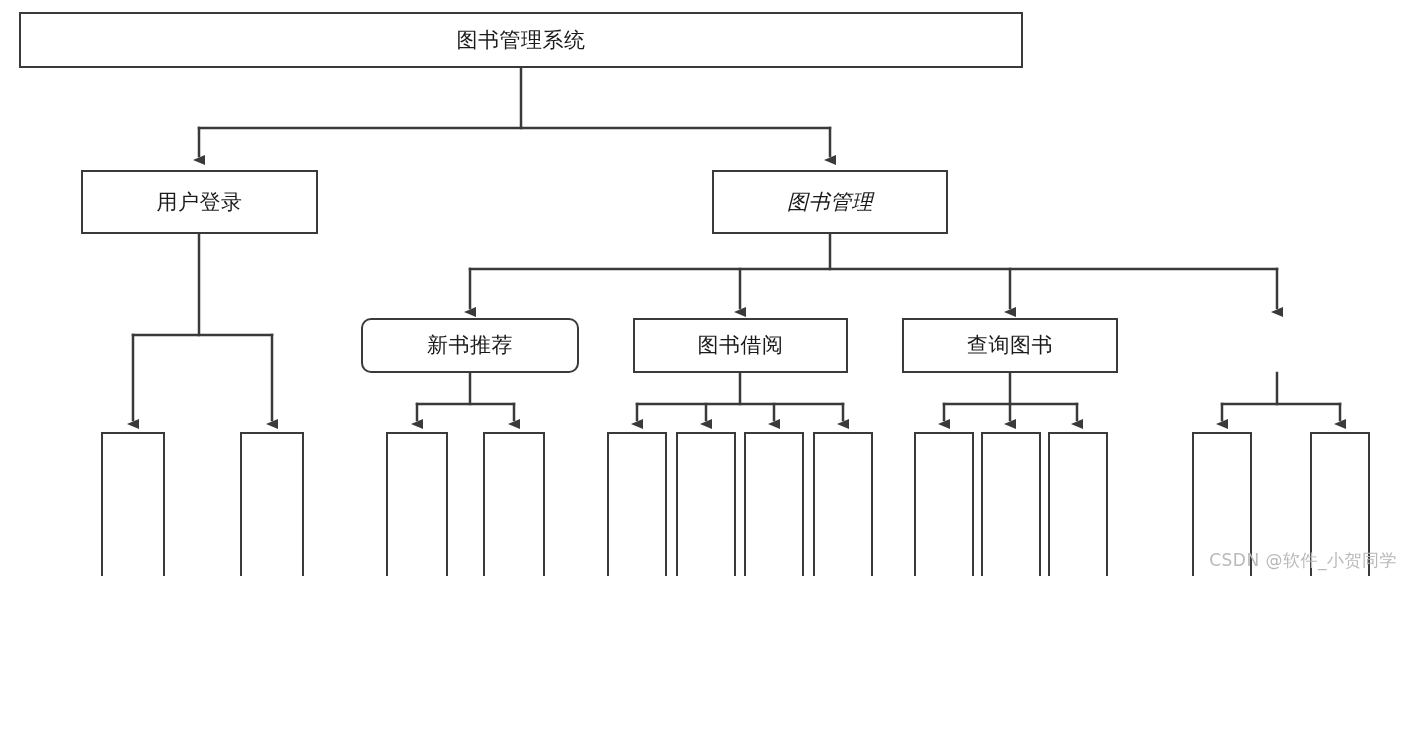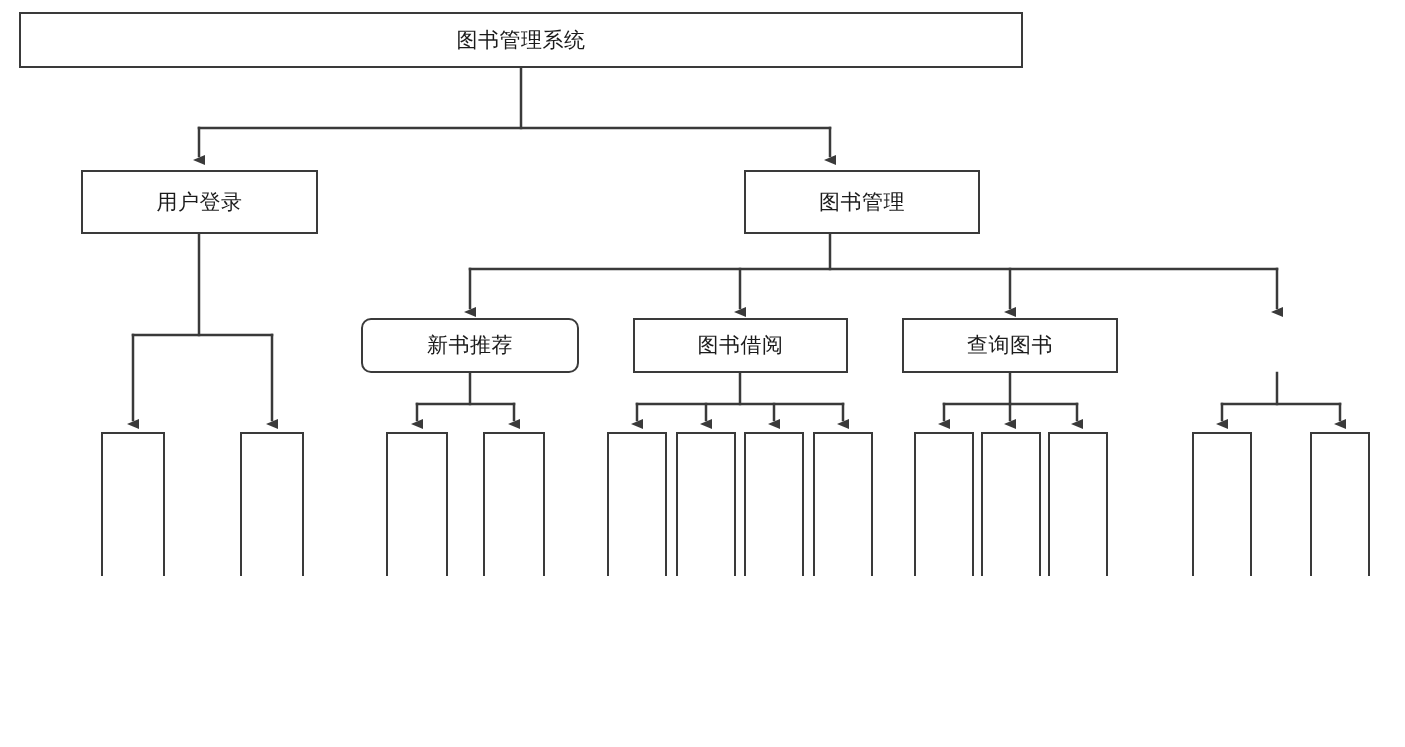--- a/index.html
+++ b/index.html
@@ -125,21 +125,21 @@
     </g>
   </svg>
 
   <div class="node" style="left:19px; top:12px; width:1004px; height:56px;">
     <span class="label">图书管理系统</span>
   </div>
 
   <div class="node" style="left:81px; top:170px; width:237px; height:64px;">
     <span class="label">用户登录</span>
   </div>
-  <div class="node" style="left:744px; top:170px; width:236px; height:64px;">
+  <div class="node" style="left:712px; top:170px; width:236px; height:64px;font-style:italic;">
     <span class="label">图书管理</span>
   </div>
 
   <div class="node" style="left:361px; top:318px; width:218px; height:55px;border-radius:10px;">
     <span class="label">新书推荐</span>
   </div>
   <div class="node" style="left:633px; top:318px; width:215px; height:55px;align-items:center;">
     <span class="label">图书借阅</span>
   </div>
   <div class="node" style="left:902px; top:318px; width:216px; height:55px;">
@@ -183,13 +183,14 @@
     <span class="label">确认归还（管理员）</span>
   </div>
 
   <div class="node leaf" style="left:1192px; top:432px; width:60px; height:302px;">
     <span class="label">新增借阅记录</span>
   </div>
   <div class="node leaf" style="left:1310px; top:432px; width:60px; height:302px;">
     <span class="label">查询借阅记录</span>
   </div>
 
+  <div id="watermark">CSDN @软件_小贺同学</div>
 </div>
 
 </body></html>

